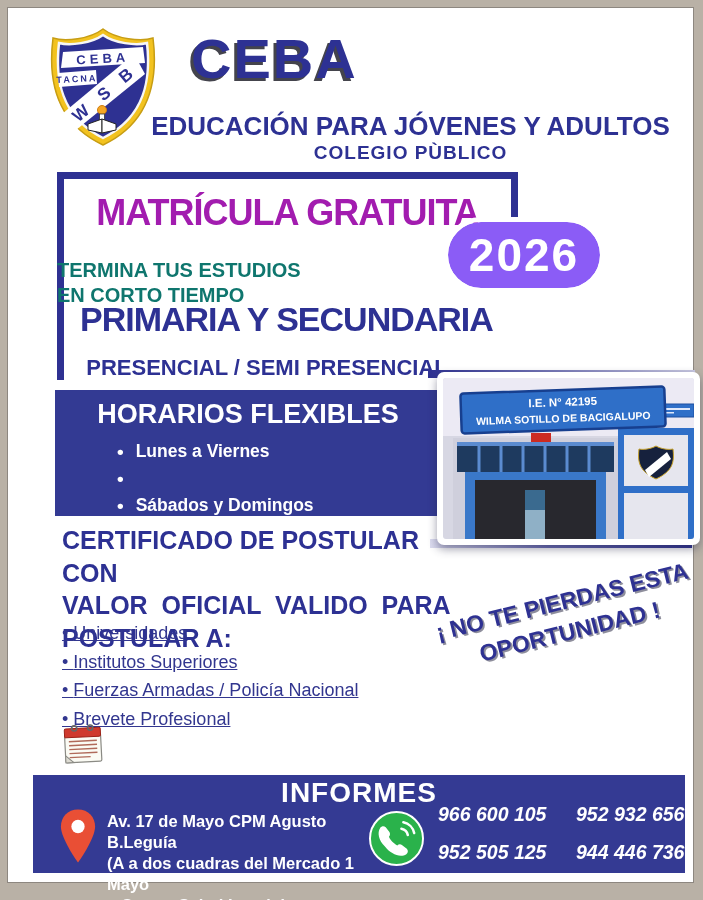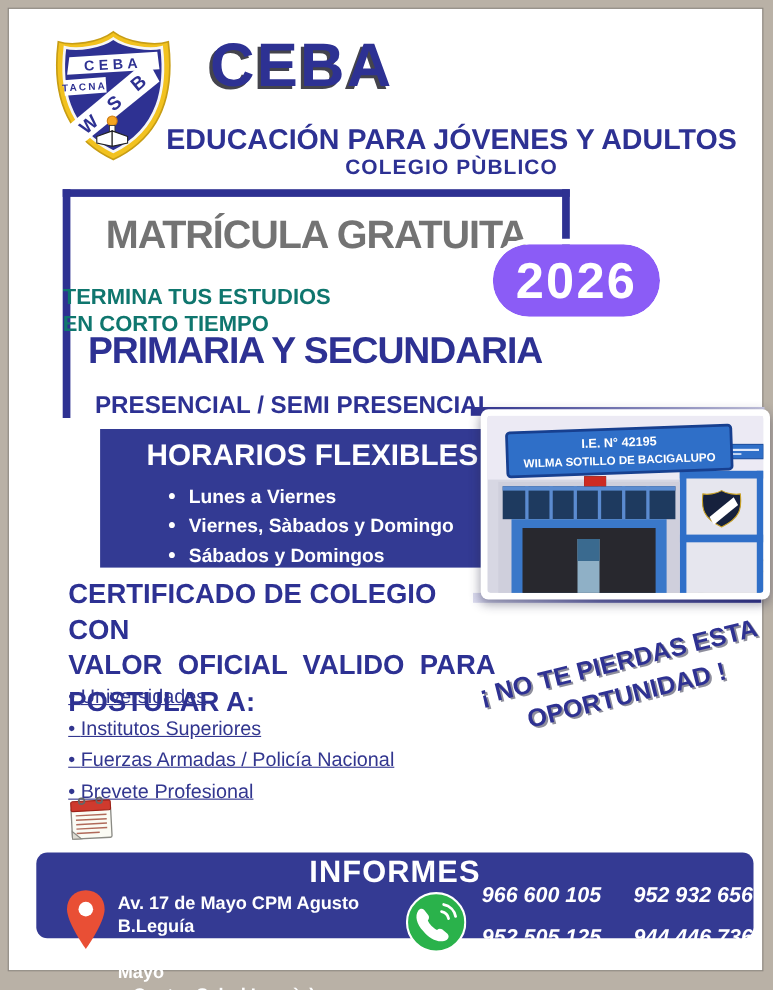--- a/index.html
+++ b/index.html
@@ -39,21 +39,21 @@
   .frame-right{position:absolute;left:503px;top:164px;width:7px;height:66px;background:#2e3192;}
   .year-pill{
     position:absolute;left:440px;top:214px;width:152px;height:66px;
     background:#8b5cf6;border-radius:36px;outline:5px solid #ffffff;
     display:flex;align-items:center;justify-content:center;
     color:#ffffff;font-size:46px;font-weight:700;letter-spacing:2px;
     z-index:3;
   }
   .headline{
     position:absolute;left:49px;top:184px;width:461px;text-align:center;
-    font-size:36px;font-weight:700;letter-spacing:-1px;color:#737373;white-space:nowrap;
+    font-size:36px;font-weight:700;letter-spacing:-1px;color:#a21caf;white-space:nowrap;
   }
   .sub-head{
     position:absolute;left:49px;top:238px;width:440px;text-align:left;
     font-size:20px;font-weight:700;line-height:25px;color:#0f766e;margin-top:12px;
   }
   .levels{
     position:absolute;left:72px;top:292px;
     font-size:34px;font-weight:700;letter-spacing:-1px;color:#2d3193;white-space:nowrap;
   }
   .modality{
@@ -61,21 +61,21 @@
     font-size:22px;font-weight:700;color:#2d3193;white-space:nowrap;
   }
   
   .rule-top{position:absolute;left:420px;top:362px;width:267px;height:8px;
     background:linear-gradient(to right,#2e3192,#c9c9e2);z-index:1;}
   .rule-bottom{position:absolute;left:422px;top:531px;width:262px;height:9px;
     background:linear-gradient(to right,#dcdcef 0%,#6a6cb5 45%,#2e3192 100%);z-index:1;}
   
   .horarios{
     position:absolute;left:47px;top:382px;width:386px;height:126px;
-    background:#333a93;color:#ffffff;margin-left:36px;
+    background:#333a93;color:#ffffff;
   }
   .horarios-title{
     text-align:center;margin-top:9px;font-size:27px;font-weight:700;letter-spacing:0px;
   }
   .horarios-list{margin-top:8px;padding-left:62px;}
   .h-item{display:flex;align-items:center;gap:12px;font-size:17.5px;font-weight:700;line-height:27px;}
   .h-dot{font-size:19px;line-height:27px;}
   
   .photo{
     position:absolute;left:429px;top:364px;width:251px;height:161px;
@@ -101,22 +101,22 @@
     z-index:2;white-space:nowrap;
   }
   
   .notepad-svg{position:absolute;left:52px;top:712px;width:46px;height:48px;}
   .inicio-text{
     position:absolute;left:112px;top:718px;
     font-size:31px;font-weight:700;color:#2d3193;white-space:nowrap;letter-spacing:0.5px;
   }
   
   .informes{
-    position:absolute;left:25px;top:767px;width:652px;height:78px;
-    background:#343a93;border-radius:10px;color:#ffffff;
+    position:absolute;left:25px;top:767px;width:652px;height:98px;
+    background:#343a93;border-radius:0;color:#ffffff;
   }
   .informes-title{
     position:absolute;left:0;top:2px;width:100%;text-align:center;
     font-size:28px;font-weight:700;letter-spacing:1px;
   }
   .pin-svg{position:absolute;left:26px;top:32px;width:38px;height:58px;}
   .address{
     position:absolute;left:74px;top:36px;width:265px;
     font-size:16.5px;font-weight:700;line-height:21px;
   }
@@ -217,31 +217,30 @@
 
   <div class="horarios">
     <div class="horarios-title">HORARIOS FLEXIBLES</div>
     <div class="horarios-list">
       <div class="h-item">
         <span class="h-dot">•</span>
         <span>Lunes a Viernes</span>
       </div>
       <div class="h-item">
         <span class="h-dot">•</span>
-        <span>Viernes, Sàbados y Domingo</span>
       </div>
       <div class="h-item">
         <span class="h-dot">•</span>
         <span>Sábados y Domingos</span>
       </div>
     </div>
   </div>
 
   <div class="cert">
-    <div>CERTIFICADO DE COLEGIO CON</div>
+    <div>CERTIFICADO DE POSTULAR CON</div>
     <div class="ws">VALOR OFICIAL VALIDO PARA</div>
     <div>POSTULAR A:</div>
   </div>
   <div class="cert-list">
     <div class="c-item">• <span>Universidades</span></div>
     <div class="c-item">• <span>Institutos Superiores</span></div>
     <div class="c-item">• <span>Fuerzas Armadas / Policía Nacional</span></div>
     <div class="c-item">• <span>Brevete Profesional</span></div>
   </div>
 

